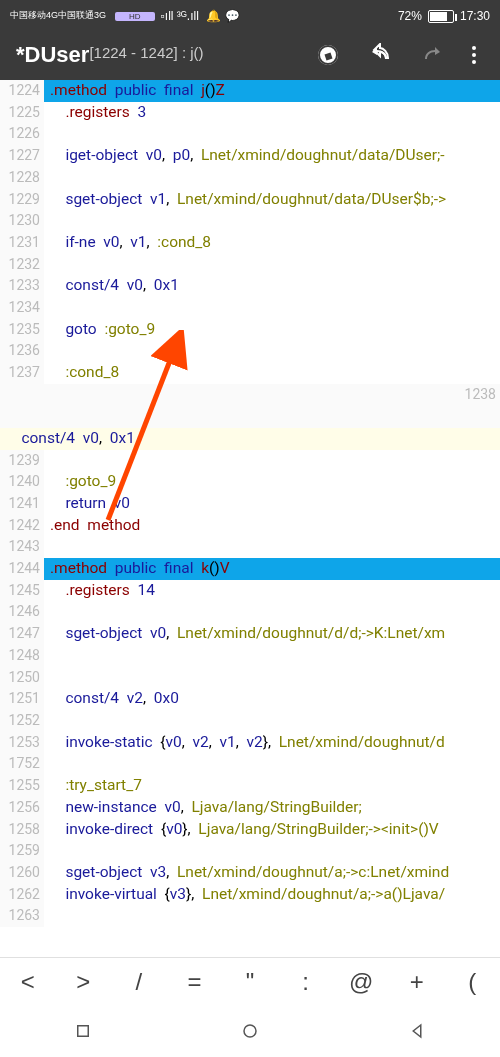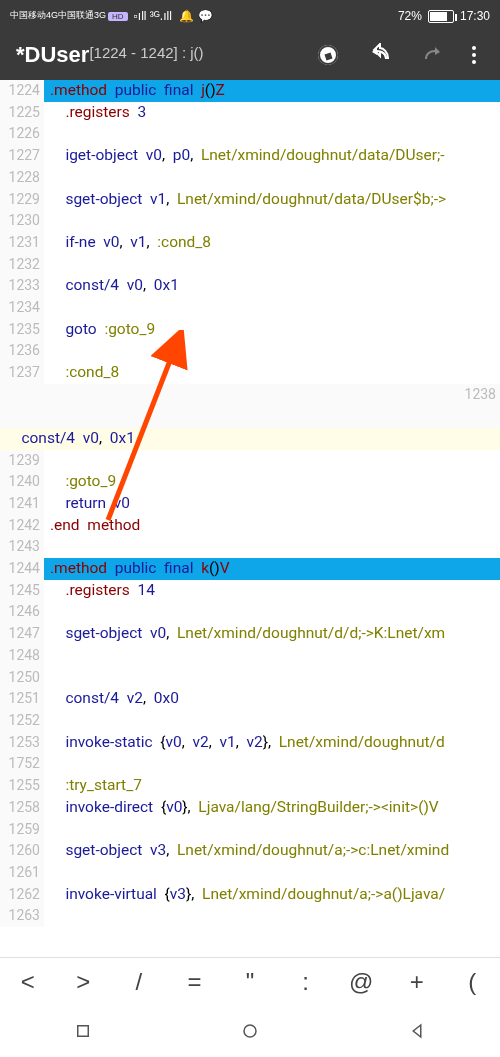--- a/index.html
+++ b/index.html
@@ -34,21 +34,21 @@
   </style>
 </head>
 <body>
 
 <div class="status-bar">
   <div class="status-left">
     <small>
       <span>中国移动4G</span>
       <span>中国联通3G</span>
     </small>
-    <span style="background:#c4b5fd;color:#333;font-size:8px;padding:0 4px;border-radius:2px;margin-left:0;">HD</span>
+    <span style="background:#c4b5fd;color:#333;font-size:8px;padding:0 14px;border-radius:2px;margin-left:7px;">HD</span>
     <span style="margin-left:4px;">▫ıll ³ᴳ.ıll</span>
     <span style="margin-left:6px;">🔔 💬</span>
   </div>
   <div class="status-right">
     <span>72%</span>
     <span style="display:inline-block;width:26px;height:13px;border:1.5px solid #fff;border-radius:2px;position:relative;">
         <span style="position:absolute;left:1px;top:1px;width:17px;height:9px;background:#fff;"></span>
         <span style="position:absolute;right:-4px;top:3px;width:2px;height:7px;background:#fff;"></span>
       </span>
     <span>17:30</span>
@@ -105,24 +105,24 @@
     <div class="line"><div class="gutter">1245</div><div class="code">    <span class="dir">.registers</span>  <span class="kw">14</span></div></div>
     <div class="line"><div class="gutter">1246</div><div class="code"></div></div>
     <div class="line"><div class="gutter">1247</div><div class="code">    <span class="kw">sget-object  v0</span>,  <span class="ref">Lnet/xmind/doughnut/d/d;-&gt;K:Lnet/xm</span></div></div>
     <div class="line"><div class="gutter">1248</div><div class="code"></div></div>
     <div class="line"><div class="gutter">1250</div><div class="code"></div></div>
     <div class="line"><div class="gutter">1251</div><div class="code">    <span class="kw">const/4  v2</span>,  <span class="kw">0x0</span></div></div>
     <div class="line"><div class="gutter">1252</div><div class="code"></div></div>
     <div class="line"><div class="gutter">1253</div><div class="code">    <span class="kw">invoke-static</span>  {<span class="kw">v0</span>,  <span class="kw">v2</span>,  <span class="kw">v1</span>,  <span class="kw">v2</span>},  <span class="ref">Lnet/xmind/doughnut/d</span></div></div>
     <div class="line"><div class="gutter">1752</div><div class="code"></div></div>
     <div class="line"><div class="gutter">1255</div><div class="code">    <span class="lbl">:try_start_7</span></div></div>
+    <div class="line"><div class="gutter">1256</div><div class="code">    <span class="kw">new-instance  v0</span>,  <span class="ref">Ljava/lang/StringBuilder;</span></div></div>
     <div class="line"><div class="gutter">1258</div><div class="code">    <span class="kw">invoke-direct</span>  {<span class="kw">v0</span>},  <span class="ref">Ljava/lang/StringBuilder;-&gt;&lt;init&gt;()V</span></div></div>
     <div class="line"><div class="gutter">1259</div><div class="code"></div></div>
     <div class="line"><div class="gutter">1260</div><div class="code">    <span class="kw">sget-object  v3</span>,  <span class="ref">Lnet/xmind/doughnut/a;-&gt;c:Lnet/xmind</span></div></div>
-    <div class="line"><div class="gutter">1261</div><div class="code"></div></div>
     <div class="line"><div class="gutter">1262</div><div class="code">    <span class="kw">invoke-virtual</span>  {<span class="kw">v3</span>},  <span class="ref">Lnet/xmind/doughnut/a;-&gt;a()Ljava/</span></div></div>
     <div class="line"><div class="gutter">1263</div><div class="code"></div></div>
   </div>
 
 <div class="arrow-container">
   <svg width="100" height="200">
     <defs>
         <marker id="ah" markerWidth="8" markerHeight="8" refX="5" refY="4" orient="auto">
           <polygon points="0 0, 8 4, 0 8" fill="#ff4500"></polygon>
         </marker>

